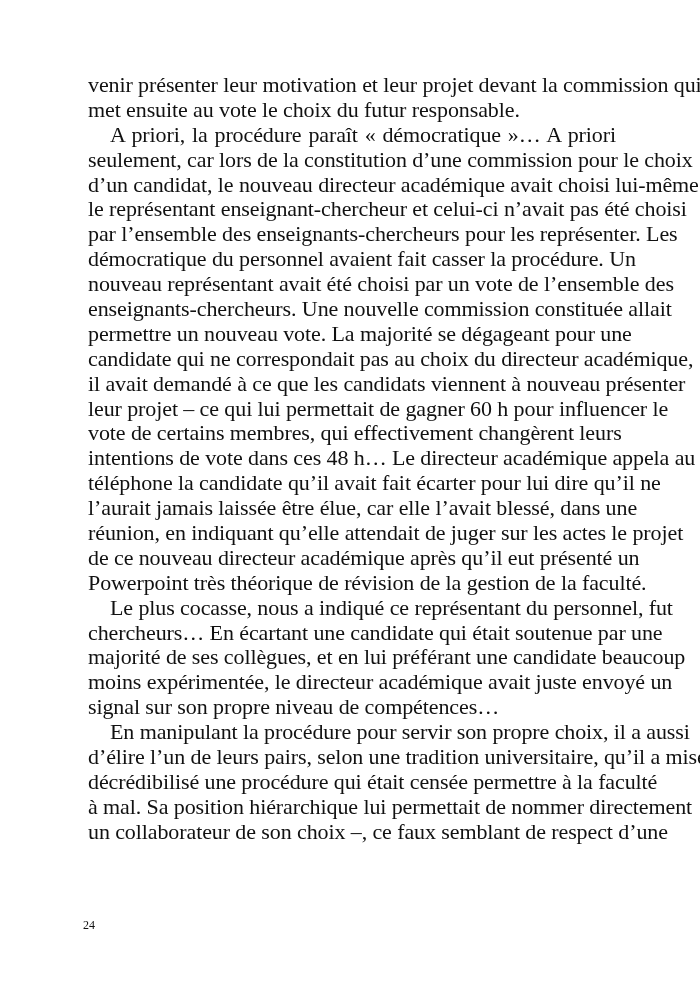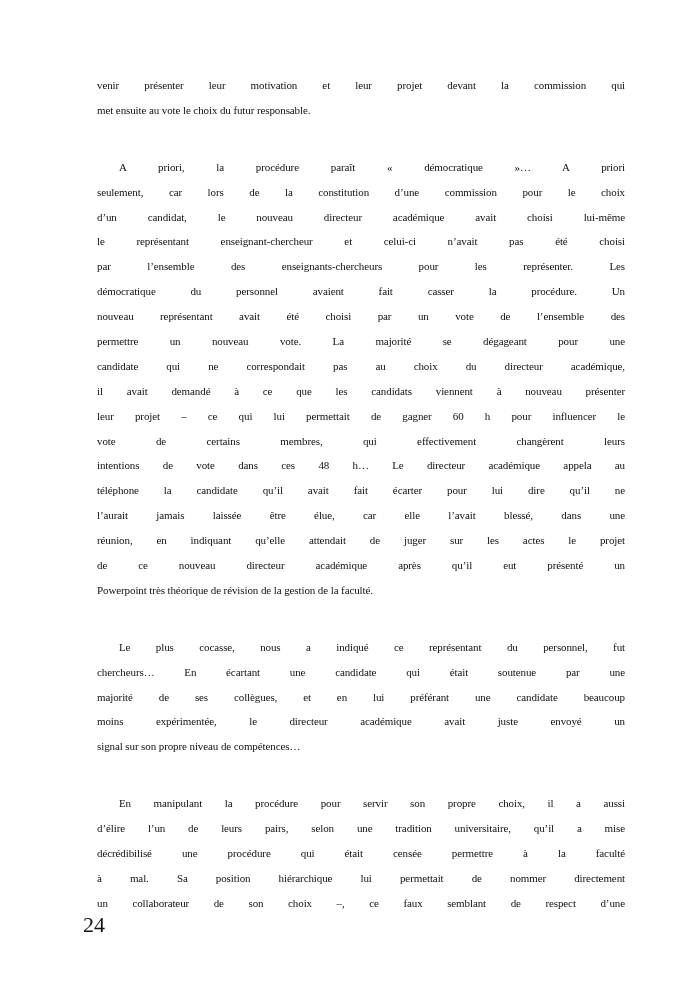--- a/index.html
+++ b/index.html
@@ -18,51 +18,50 @@
     .page {
       position: absolute;
       left: 0;
       top: 0;
       width: 700px;
       height: 992px;
       background: #ffffff;
     }
     .body-text {
       position: absolute;
-      left: 97px;
+      left: 88px;
       top: 73px;
       width: 528px;
-      font-size: 11px;
+      font-size: 22px;
       line-height: 24.9px;
       letter-spacing: -0.1px;
     }
     .para {
       margin: 0;
       text-align: justify;
       hyphens: none;
     }
     .line {
       display: block;
       text-align: justify;
       text-align-last: justify;
       white-space: nowrap;
       height: 24.9px;
     }
     .line.last {
       text-align-last: left;
     }
     .line.indent {
       text-indent: 22px;
-      margin-top: 32px;
     }
     .page-number {
       position: absolute;
       left: 83px;
       top: 913px;
-      font-size: 22px;
+      font-size: 12px;
       line-height: 24px;
     }
   </style>
 </head>
 <body>
 
 <div class="page">
   <div class="body-text">
 
     <p class="para">
@@ -71,20 +70,21 @@
     </p>
 
     <p class="para">
       <span class="line indent">A priori, la procédure paraît « démocratique »… A priori</span>
       <span class="line">seulement, car lors de la constitution d’une commission pour le choix</span>
       <span class="line">d’un candidat, le nouveau directeur académique avait choisi lui-même</span>
       <span class="line">le représentant enseignant-chercheur et celui-ci n’avait pas été choisi</span>
       <span class="line">par l’ensemble des enseignants-chercheurs pour les représenter. Les</span>
       <span class="line">démocratique du personnel avaient fait casser la procédure. Un</span>
       <span class="line">nouveau représentant avait été choisi par un vote de l’ensemble des</span>
+      <span class="line">enseignants-chercheurs. Une nouvelle commission constituée allait</span>
       <span class="line">permettre un nouveau vote. La majorité se dégageant pour une</span>
       <span class="line">candidate qui ne correspondait pas au choix du directeur académique,</span>
       <span class="line">il avait demandé à ce que les candidats viennent à nouveau présenter</span>
       <span class="line">leur projet – ce qui lui permettait de gagner 60 h pour influencer le</span>
       <span class="line">vote de certains membres, qui effectivement changèrent leurs</span>
       <span class="line">intentions de vote dans ces 48 h… Le directeur académique appela au</span>
       <span class="line">téléphone la candidate qu’il avait fait écarter pour lui dire qu’il ne</span>
       <span class="line">l’aurait jamais laissée être élue, car elle l’avait blessé, dans une</span>
       <span class="line">réunion, en indiquant qu’elle attendait de juger sur les actes le projet</span>
       <span class="line">de ce nouveau directeur académique après qu’il eut présenté un</span>

